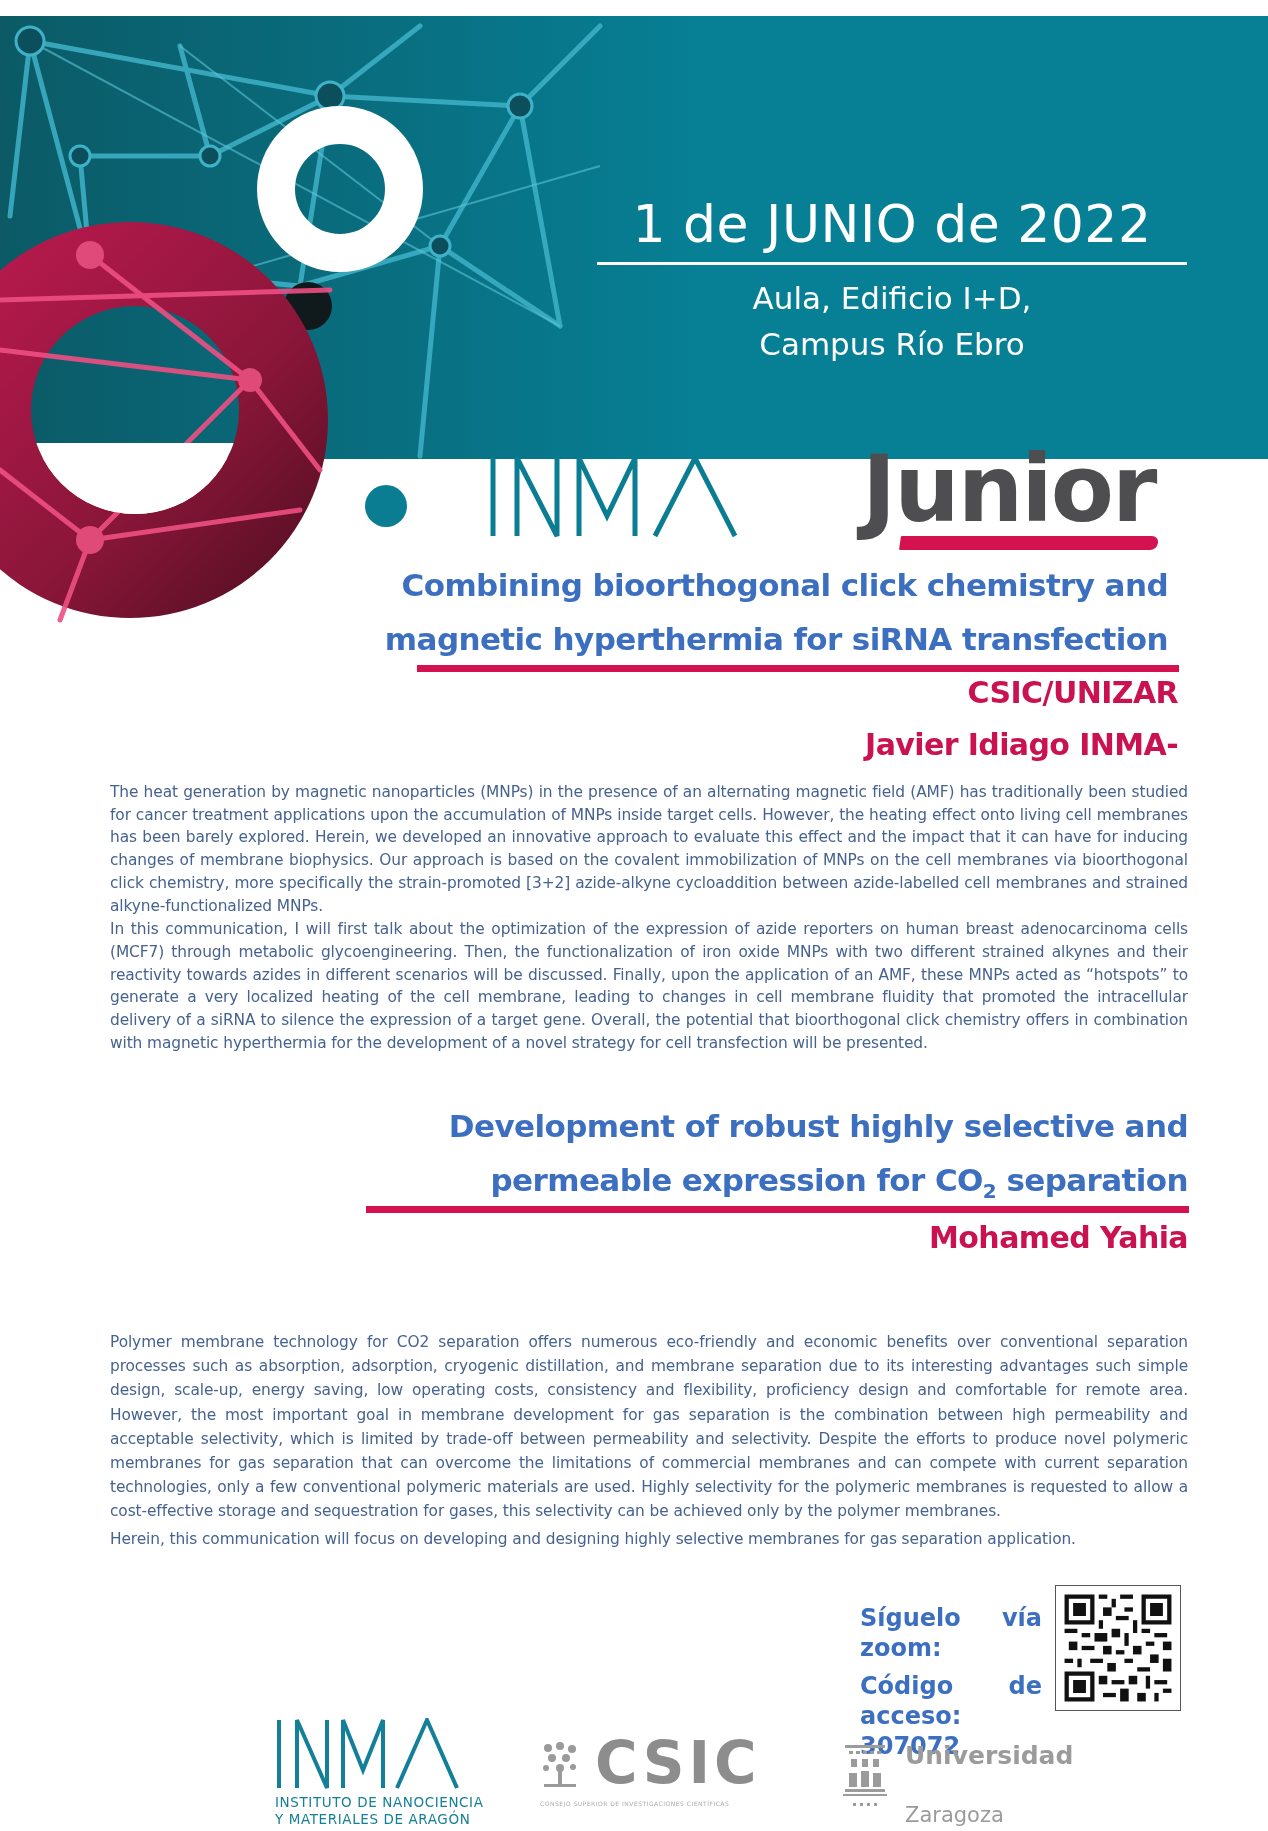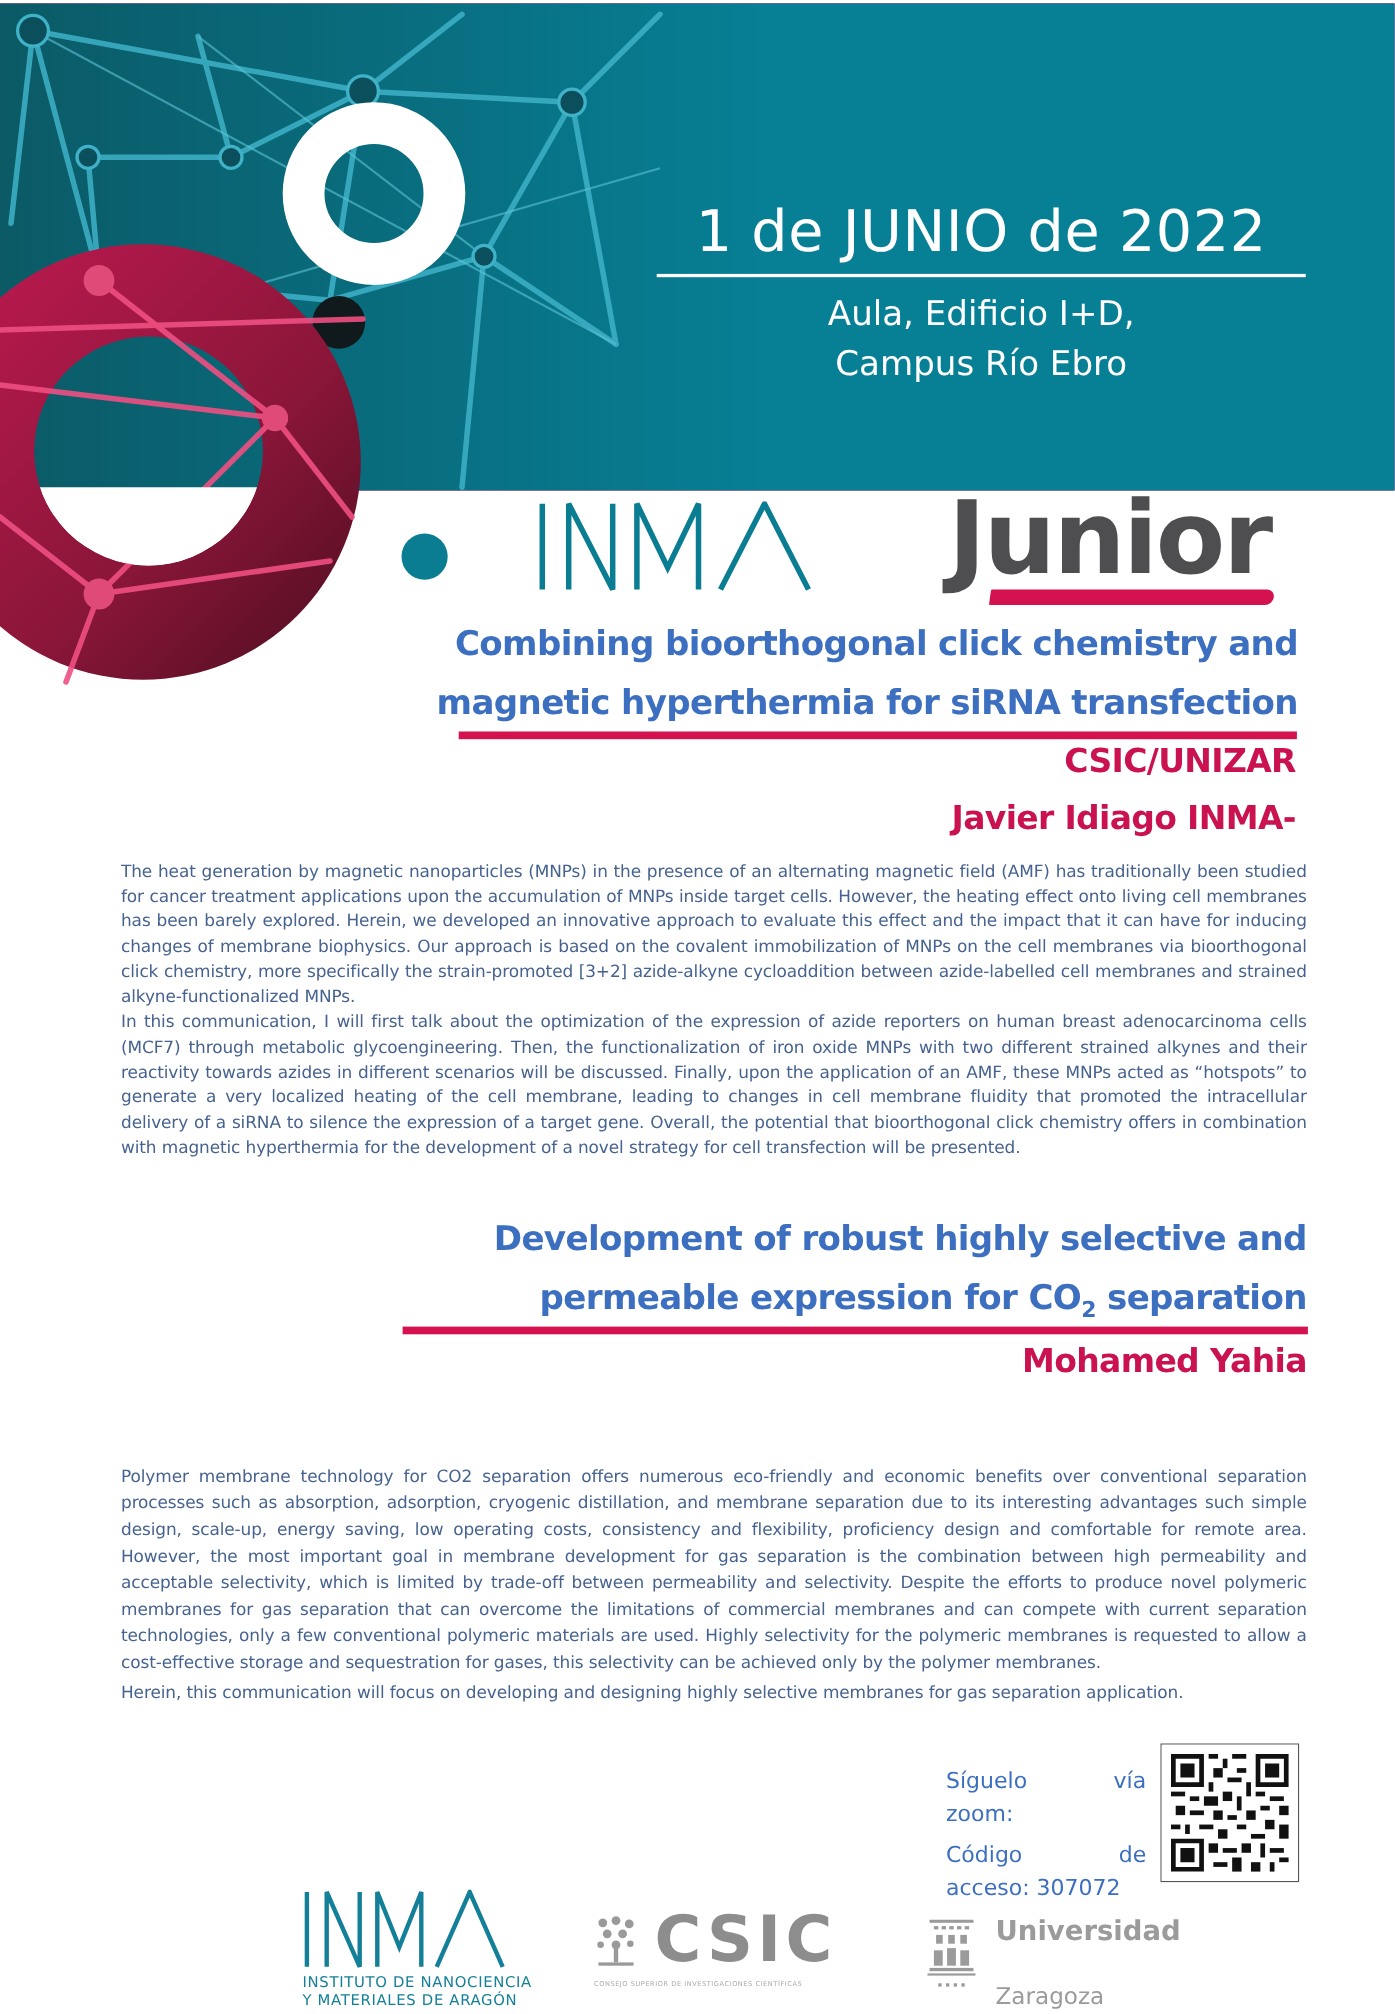--- a/index.html
+++ b/index.html
@@ -4,61 +4,61 @@
 <style>
   html, body { margin: 0; padding: 0; }
   body {
     width: 1268px; height: 1831px; position: relative; overflow: hidden;
     background: #ffffff;
     font-family: "DejaVu Sans", sans-serif;
   }
 
   
   .band {
-    position: absolute; left: 0; top: 3px; width: 1268px; height: 443px;
-    background: #701a75;
+    position: absolute; left: 0; top: 16px; width: 1268px; height: 443px;
+    background: #c2410c;
     overflow: hidden;
   }
   .band-art { position: absolute; left: 0; top: 0; width: 1268px; height: 640px; }
   .event-info { position: absolute; left: 597px; top: 176px; width: 590px; color: #ffffff; text-align: center; }
   .event-date { font-size: 52px; line-height: 64px; letter-spacing: 0.5px; }
   .event-rule { height: 3px; background: #ffffff; margin: 6px 0 10px 0; }
   .event-line { font-size: 31px; line-height: 46px; }
 
   
   .art-outside { position: absolute; left: 0; top: 0; width: 1268px; height: 660px; pointer-events: none; }
 
   
   .brand-dot { position: absolute; left: 365px; top: 485px; width: 42px; height: 42px; border-radius: 50%; background: #0a7d93; }
   .inma-logo { position: absolute; left: 487px; top: 456px; }
   .junior { position: absolute; left: 862px; top: 440px; font-family: "DejaVu Sans", sans-serif; font-weight: bold; font-size: 92px; color: #4e4e50; letter-spacing: -2px; line-height: 100px; }
   .junior-swash { position: absolute; left: 900px; top: 536px; width: 258px; height: 14px; background: #d3124f; border-radius: 7px 40px 40px 7px; transform: skewX(-8deg); }
 
   
   .talk-title {
-    position: absolute; right: 88px; text-align: right;
+    position: absolute; right: 100px; text-align: right;
     font-family: "DejaVu Sans", sans-serif; font-weight: bold;
     color: #3d6fc0; font-size: 31px; line-height: 54px; letter-spacing: -0.6px;
   }
   .talk-rule { position: absolute; height: 7px; background: #d3124f; }
   .talk-author {
     position: absolute; right: 90px; text-align: right;
     font-family: "DejaVu Sans", sans-serif; font-weight: bold;
     color: #c9124f; font-size: 30px; line-height: 52px; letter-spacing: -0.6px;
   }
   .abstract {
     position: absolute; left: 110px; width: 1078px;
     font-family: "DejaVu Sans", sans-serif; color: #46628f;
     font-size: 15.4px; line-height: 22.7px; text-align: justify; letter-spacing: -0.1px;
   }
   .abstract p { margin: 0; }
   .abstract p + p { margin-top: 1px; }
 
   
-  .follow { position: absolute; left: 860px; top: 1603px; width: 182px; color: #3d6fc0; font-size: 20px; line-height: 30px; font-family: "DejaVu Sans", sans-serif; }
+  .follow { position: absolute; left: 860px; top: 1603px; width: 182px; color: #3d6fc0; font-size: 24px; line-height: 30px; font-family: "DejaVu Sans", sans-serif; font-weight: bold; }
   .follow .row { display: flex; justify-content: space-between; }
   .follow .block + .block { margin-top: 8px; }
   .qr { position: absolute; left: 1055px; top: 1585px; width: 124px; height: 124px; border: 1px solid #555; background: #fff; }
 
   
   .foot-inma { position: absolute; left: 275px; top: 1718px; }
   .foot-inma-sub { position: absolute; left: 275px; top: 1794px; color: #147f98; font-size: 13.5px; line-height: 17px; letter-spacing: 0.6px; font-family: "DejaVu Sans", sans-serif; }
   .csic { position: absolute; left: 540px; top: 1740px; }
   .csic-word { position: absolute; left: 595px; top: 1733px; font-family: "DejaVu Sans", sans-serif; font-weight: bold; font-size: 58px; color: #8d8d8d; letter-spacing: 4px; line-height: 60px; }
   .csic-sub { position: absolute; left: 540px; top: 1800px; font-size: 6px; color: #aaa; letter-spacing: 0.5px; font-family: "DejaVu Sans", sans-serif; }

